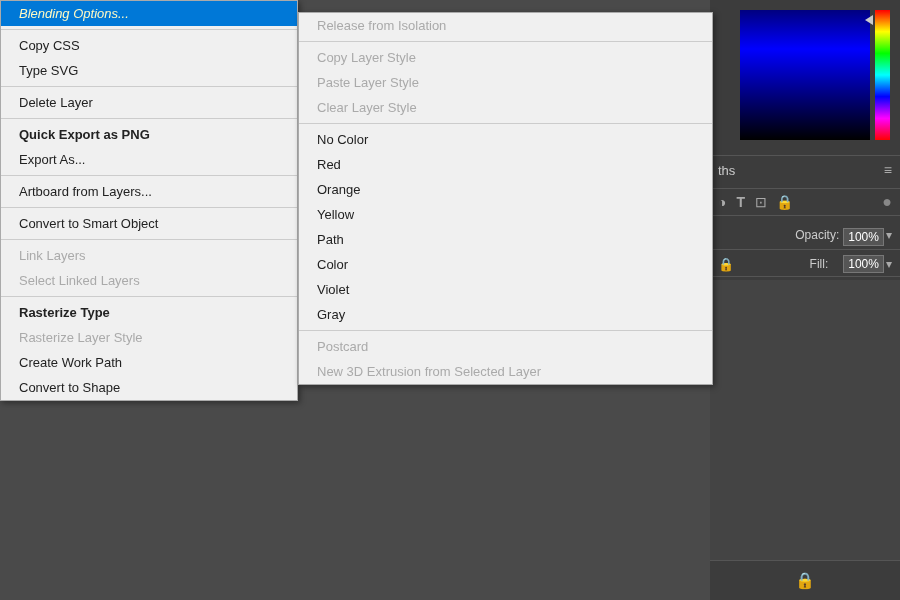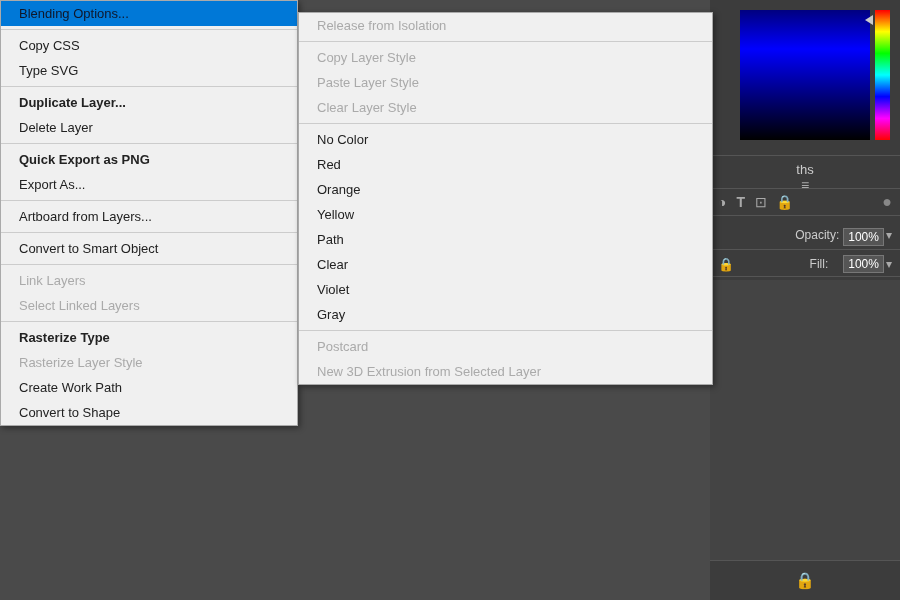--- a/index.html
+++ b/index.html
@@ -78,21 +78,22 @@
     .menu-item {
       padding: 5px 18px;
       cursor: pointer;
       color: #222;
       white-space: nowrap;
       user-select: none;
     }
 
     .menu-item.active {
       background: #0078d7;
-      color: #0f172a;
+      color: #fef9c3;
+      font-style: italic;
     }
 
     .menu-item.disabled {
       color: #aaa;
       cursor: default;
     }
 
     .menu-item.bold {
       font-weight: bold;
     }
@@ -125,21 +126,21 @@
 <body>
 
 <div class="bg-right">
 
   <div class="color-spectrum"></div>
   <div class="color-slider"></div>
   <div class="slider-arrow"></div>
 
   <div style="position:absolute; top:155px; left:0; right:0; border-top:1px solid #555;"></div>
 
-  <div style="position:absolute; top:162px; left:8px; right:0; display:flex; align-items:center; justify-content:space-between; padding-right:8px;flex-direction:column;">
+  <div style="position:absolute; top:162px; left:8px; right:0; display:flex; align-items:center; justify-content:space-between; padding-right:8px;">
     <span class="paths-label">ths</span>
     <span style="color:#aaa; font-size:14px;">≡</span>
   </div>
 
   <div style="position:absolute; top:188px; left:0; right:0; display:flex; align-items:center; padding: 4px 8px; gap:10px; border-top:1px solid #555; border-bottom:1px solid #555;">
     <span style="color:#aaa; font-size:14px;">◑</span>
     <span style="color:#aaa; font-size:14px; font-weight:bold;">T</span>
     <span style="color:#aaa; font-size:14px;">⊡</span>
     <span style="color:#aaa; font-size:14px;">🔒</span>
     <span style="color:#888; font-size:16px; margin-left:auto;">●</span>
@@ -164,21 +165,20 @@
     <span style="color:#aaa; font-size:16px;">🔒</span>
   </div>
 </div>
 
 <div class="context-menu-left">
 <div class="menu-item active">Blending Options...</div>
     <div class="menu-separator"></div>
     <div class="menu-item">Copy CSS</div>
     <div class="menu-item">Type SVG</div>
     <div class="menu-separator"></div>
-    <div class="menu-item bold">Duplicate Layer...</div>
     <div class="menu-item">Delete Layer</div>
     <div class="menu-separator"></div>
     <div class="menu-item bold">Quick Export as PNG</div>
     <div class="menu-item">Export As...</div>
     <div class="menu-separator"></div>
     <div class="menu-item">Artboard from Layers...</div>
     <div class="menu-separator"></div>
     <div class="menu-item">Convert to Smart Object</div>
     <div class="menu-separator"></div>
     <div class="menu-item disabled">Link Layers</div>
@@ -195,19 +195,19 @@
     <div class="menu-separator"></div>
     <div class="menu-item disabled">Copy Layer Style</div>
     <div class="menu-item disabled">Paste Layer Style</div>
     <div class="menu-item disabled">Clear Layer Style</div>
     <div class="menu-separator"></div>
     <div class="menu-item">No Color</div>
     <div class="menu-item">Red</div>
     <div class="menu-item">Orange</div>
     <div class="menu-item">Yellow</div>
     <div class="menu-item">Path</div>
-    <div class="menu-item">Clear</div>
+    <div class="menu-item">Color</div>
     <div class="menu-item">Violet</div>
     <div class="menu-item">Gray</div>
     <div class="menu-separator"></div>
     <div class="menu-item disabled">Postcard</div>
     <div class="menu-item disabled">New 3D Extrusion from Selected Layer</div>
   </div>
 
 </body></html>

